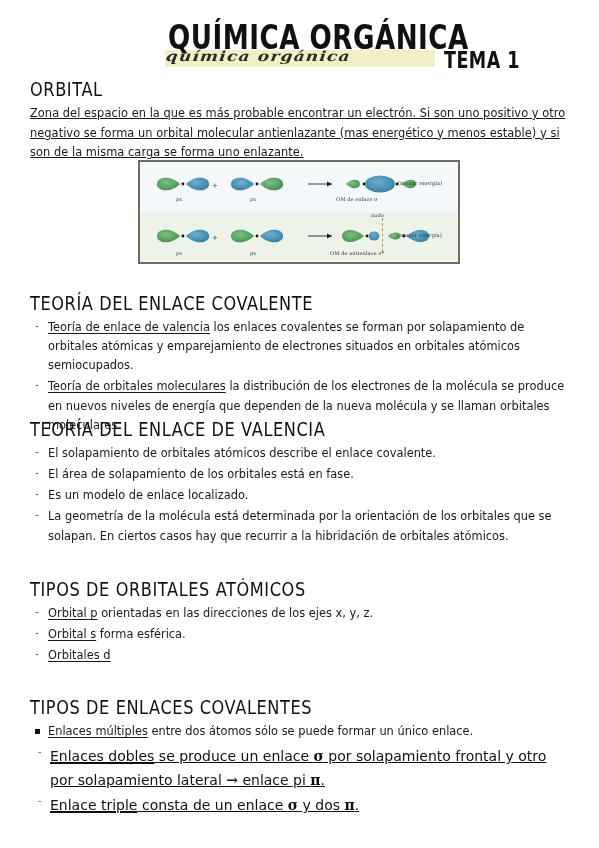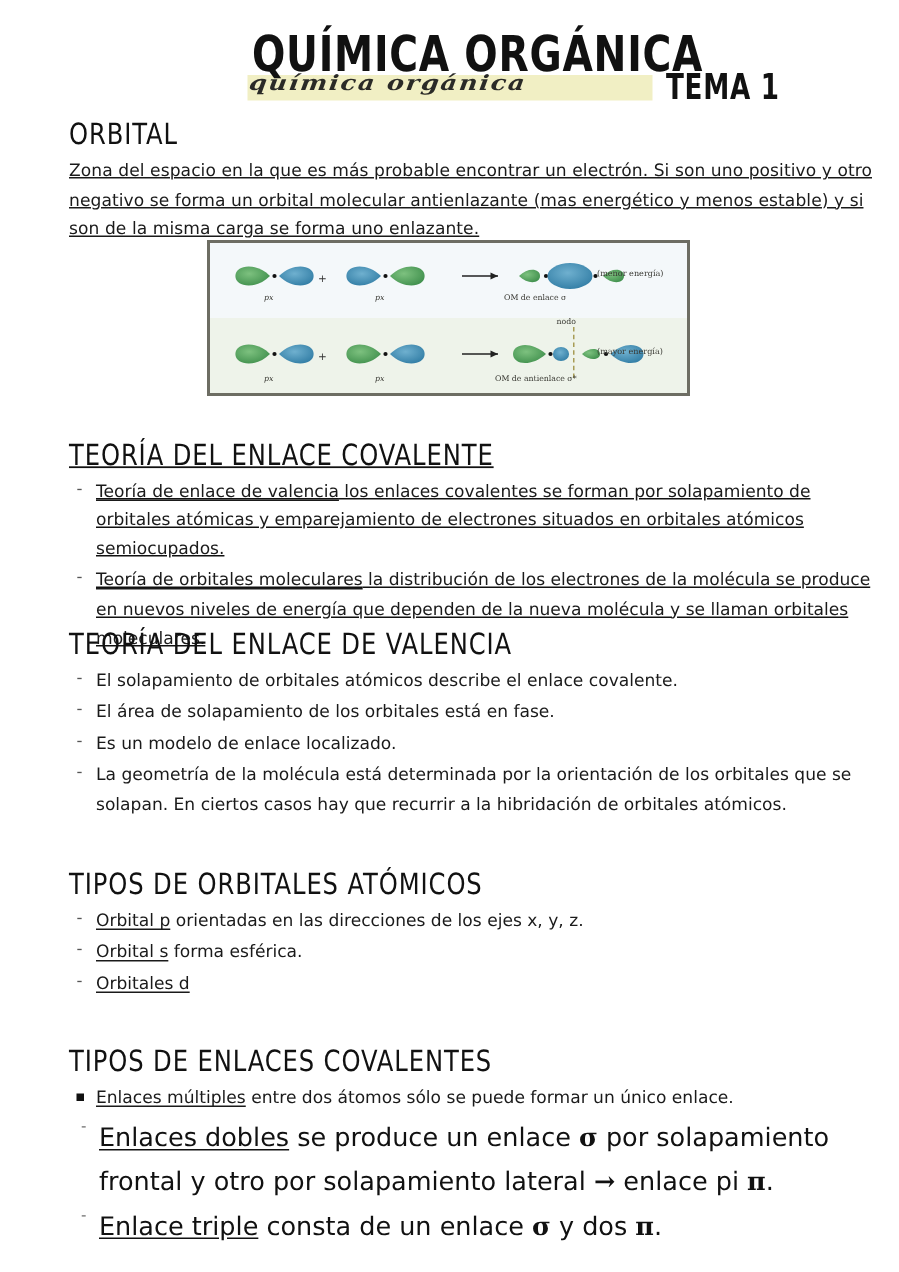--- a/index.html
+++ b/index.html
@@ -73,21 +73,21 @@
     font-family: "DejaVu Sans", sans-serif;
     font-weight: bold;
     font-size: 19px;
     letter-spacing: 0.5px;
     transform: scaleY(1.25) scaleX(0.92);
     transform-origin: left top;
     white-space: nowrap;
   }
 
   
-  .section { position: absolute; left: 46px; width: 540px; }
+  .section { position: absolute; left: 30px; width: 540px; }
   h2.heading {
     margin: 0 0 7px 0;
     font-family: "DejaVu Sans", sans-serif;
     font-weight: normal;
     font-size: 16.5px;
     letter-spacing: 0.6px;
     color: #111;
     transform: scaleY(1.18) scaleX(0.98);
     transform-origin: left top;
     white-space: nowrap;
@@ -132,22 +132,23 @@
   }
   ul.nested {
     margin: 4px 0 0 0;
     padding: 0;
     list-style: none;
   }
   ul.nested > li {
     position: relative;
     padding-left: 20px;
     margin-bottom: 2px;
-    font-size: 17px;
+    font-size: 14px;
     line-height: 1.68;
+    text-decoration: underline;
   }
   ul.nested > li::before {
     content: "-";
     position: absolute;
     left: 8px;
     top: -1px;
     color: #666;
     font-size: 10px;
   }
   .u { text-decoration: underline; text-underline-offset: 2px; margin-top: 20px; }
@@ -279,21 +280,21 @@
     <div class="diag-label italic" style="left:36px; top:88px;">px</div>
     <div class="diag-label italic" style="left:110px; top:88px;">px</div>
 
     <div class="diag-label" style="left:196px; top:34px;">OM de enlace σ</div>
     <div class="diag-label" style="left:190px; top:88px;">OM de antienlace σ*</div>
 
     <div class="diag-label energy-label" style="left:258px; top:18px;">(menor energía)</div>
     <div class="diag-label energy-label" style="left:258px; top:70px;">(mayor energía)</div>
   </div>
 
-  <div class="section" style="top:292px;text-decoration:underline;">
+  <div class="section" style="top:292px;">
     <h2 class="heading">TEORÍA DEL ENLACE COVALENTE</h2>
     <ul class="bullets">
       <li class="dash">
         <span class="u">Teoría de enlace de valencia</span><span> los enlaces covalentes se forman por solapamiento de orbitales atómicas y emparejamiento de electrones situados en orbitales atómicos semiocupados.</span>
       </li>
       <li class="dash">
         <span class="u">Teoría de orbitales moleculares</span><span> la distribución de los electrones de la molécula se produce en nuevos niveles de energía que dependen de la nueva molécula y se llaman orbitales moleculares.</span>
       </li>
     </ul>
   </div>

